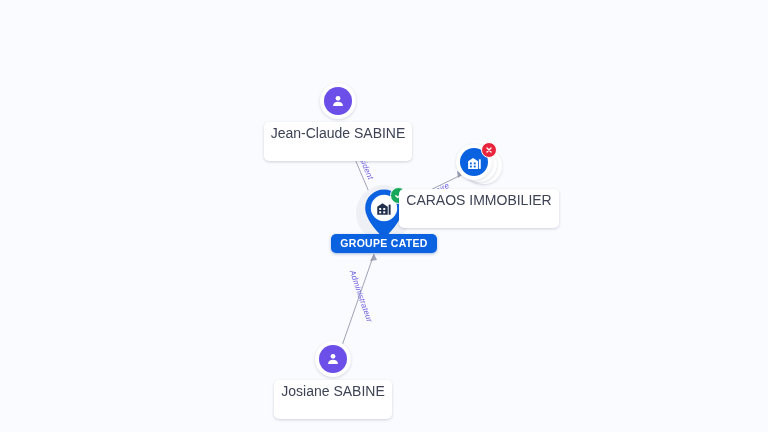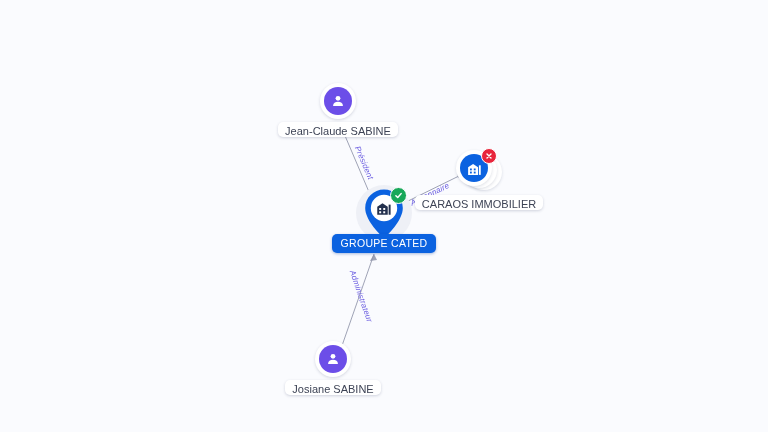--- a/index.html
+++ b/index.html
@@ -156,32 +156,32 @@
     align-items: center;
     justify-content: center;
     z-index: 6;
   }
 
   
   .node-label {
     margin-top: 3px;
     background: #ffffff;
     border-radius: 5px;
-    padding: 3px 7px 0 7px;
-    font-size: 11px;
+    padding: 3px 7px 20px 7px;
+    font-size: 14px;
     color: #3d4355;
     white-space: nowrap;
     box-shadow: 0 1px 3px rgba(40,50,90,0.20);
     z-index: 6;
     position: relative;
   }
   .node-label.primary {
     background: #0b62e0;
     color: #ffffff;
-    font-weight: normal;
+    font-weight: bold;
     font-size: 10.5px;
     letter-spacing: 0.3px;
     padding: 3px 9px 4px 9px;
     box-shadow: 0 1px 3px rgba(10,60,160,0.35);
   }
 </style>
 </head>
 <body style="background: rgb(250, 251, 254);">
 
 <div id="graph-canvas">
@@ -210,21 +210,21 @@
       <div class="person-disc">
         <svg width="16" height="16" viewBox="0 0 24 24" fill="#ffffff">
           <circle cx="12" cy="8" r="3.6"></circle>
           <path d="M4.6 19.4c0-4.1 3.3-6.2 7.4-6.2s7.4 2.1 7.4 6.2z"></path>
         </svg>
       </div>
     </div>
     <div class="node-label">Jean-Claude SABINE</div>
   </div>
 
-  <div class="node" style="left:417px; top:150px; width:124px;">
+  <div class="node" style="left:417px; top:144px; width:124px;">
     <div class="stack-wrap">
       <div class="stack-card c1"></div>
       <div class="stack-card c2"></div>
       <div class="stack-card c3"></div>
       <div class="stack-disc">
         <svg width="17" height="17" viewBox="0 0 24 24" fill="#ffffff">
           <path d="M3 21V10.4L10 5.6 17 10.4V21z"></path>
           <rect x="18.2" y="7.5" width="2.6" height="13.5"></rect>
           <rect x="5.6" y="12" width="2.6" height="2.6" fill="#0b62e0"></rect>
           <rect x="11" y="12" width="2.6" height="2.6" fill="#0b62e0"></rect>

